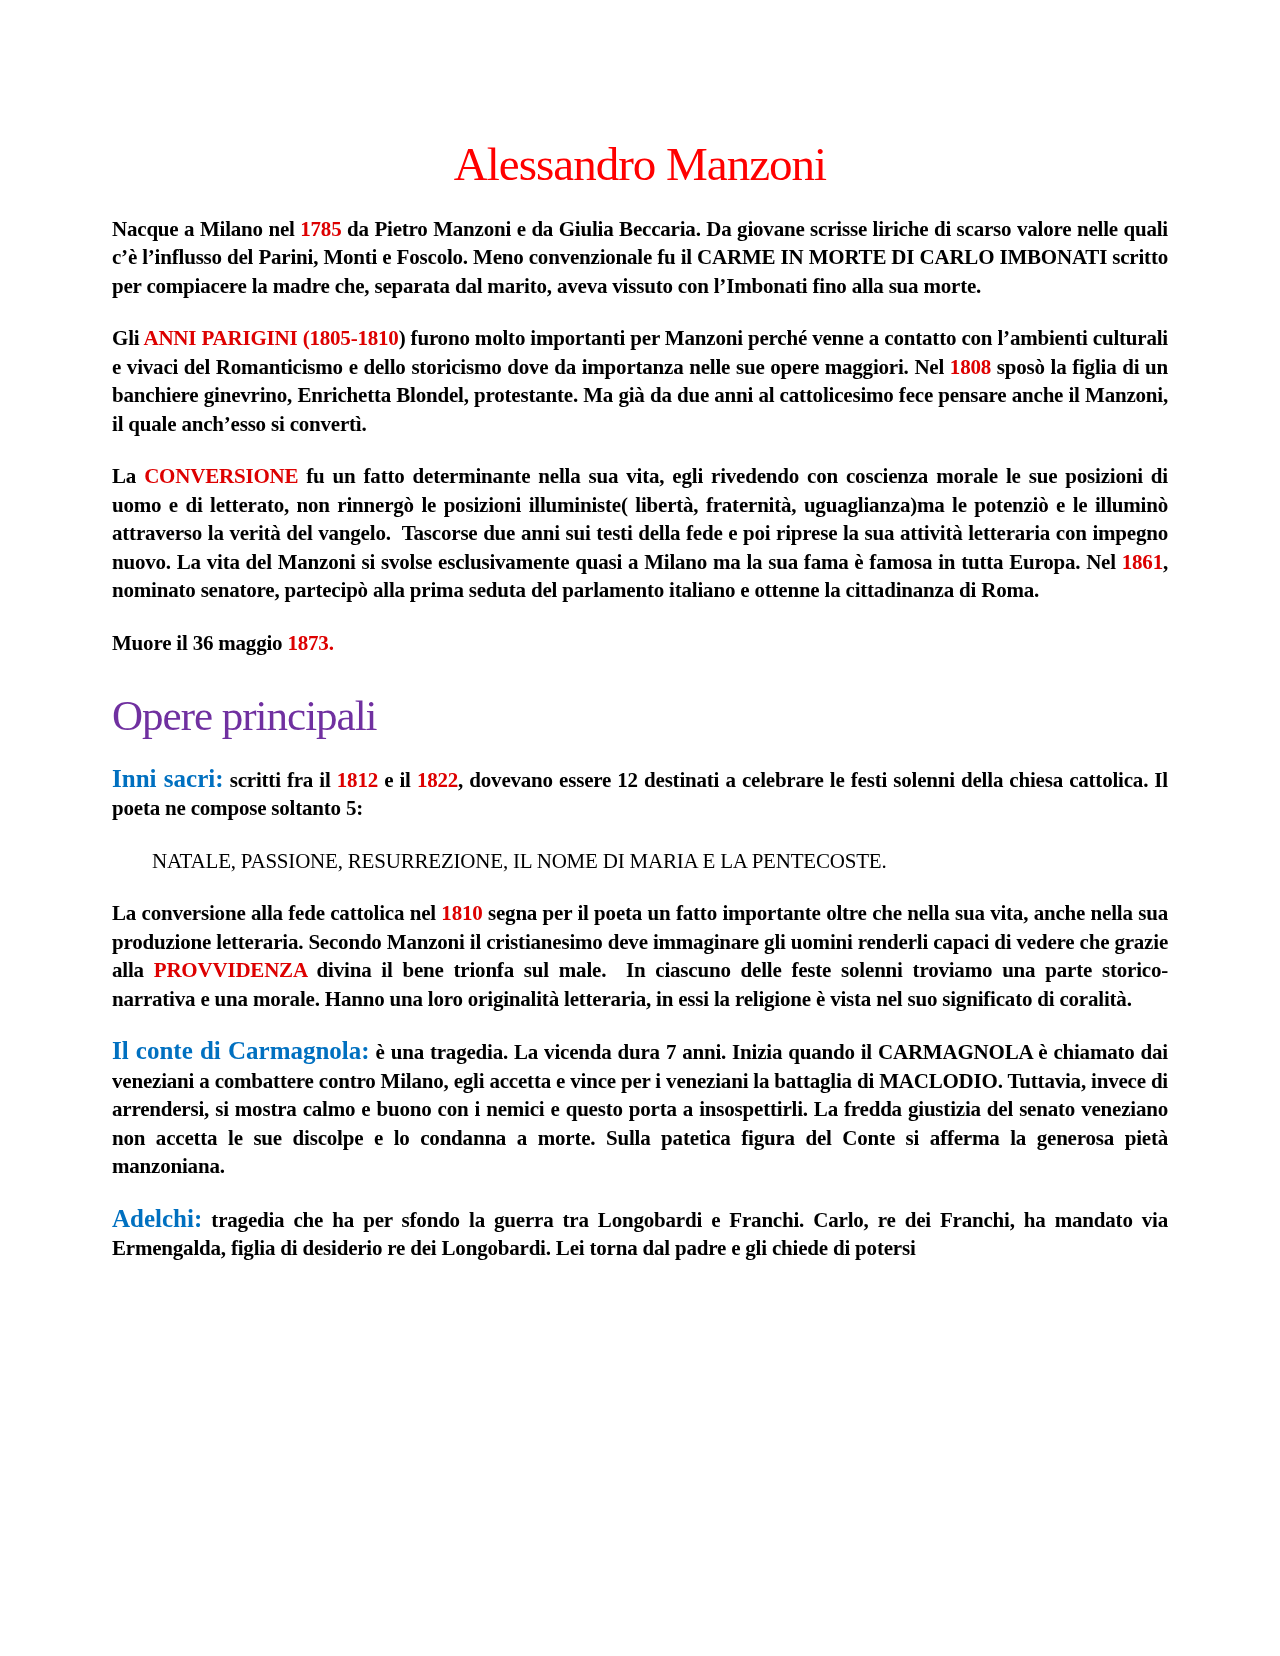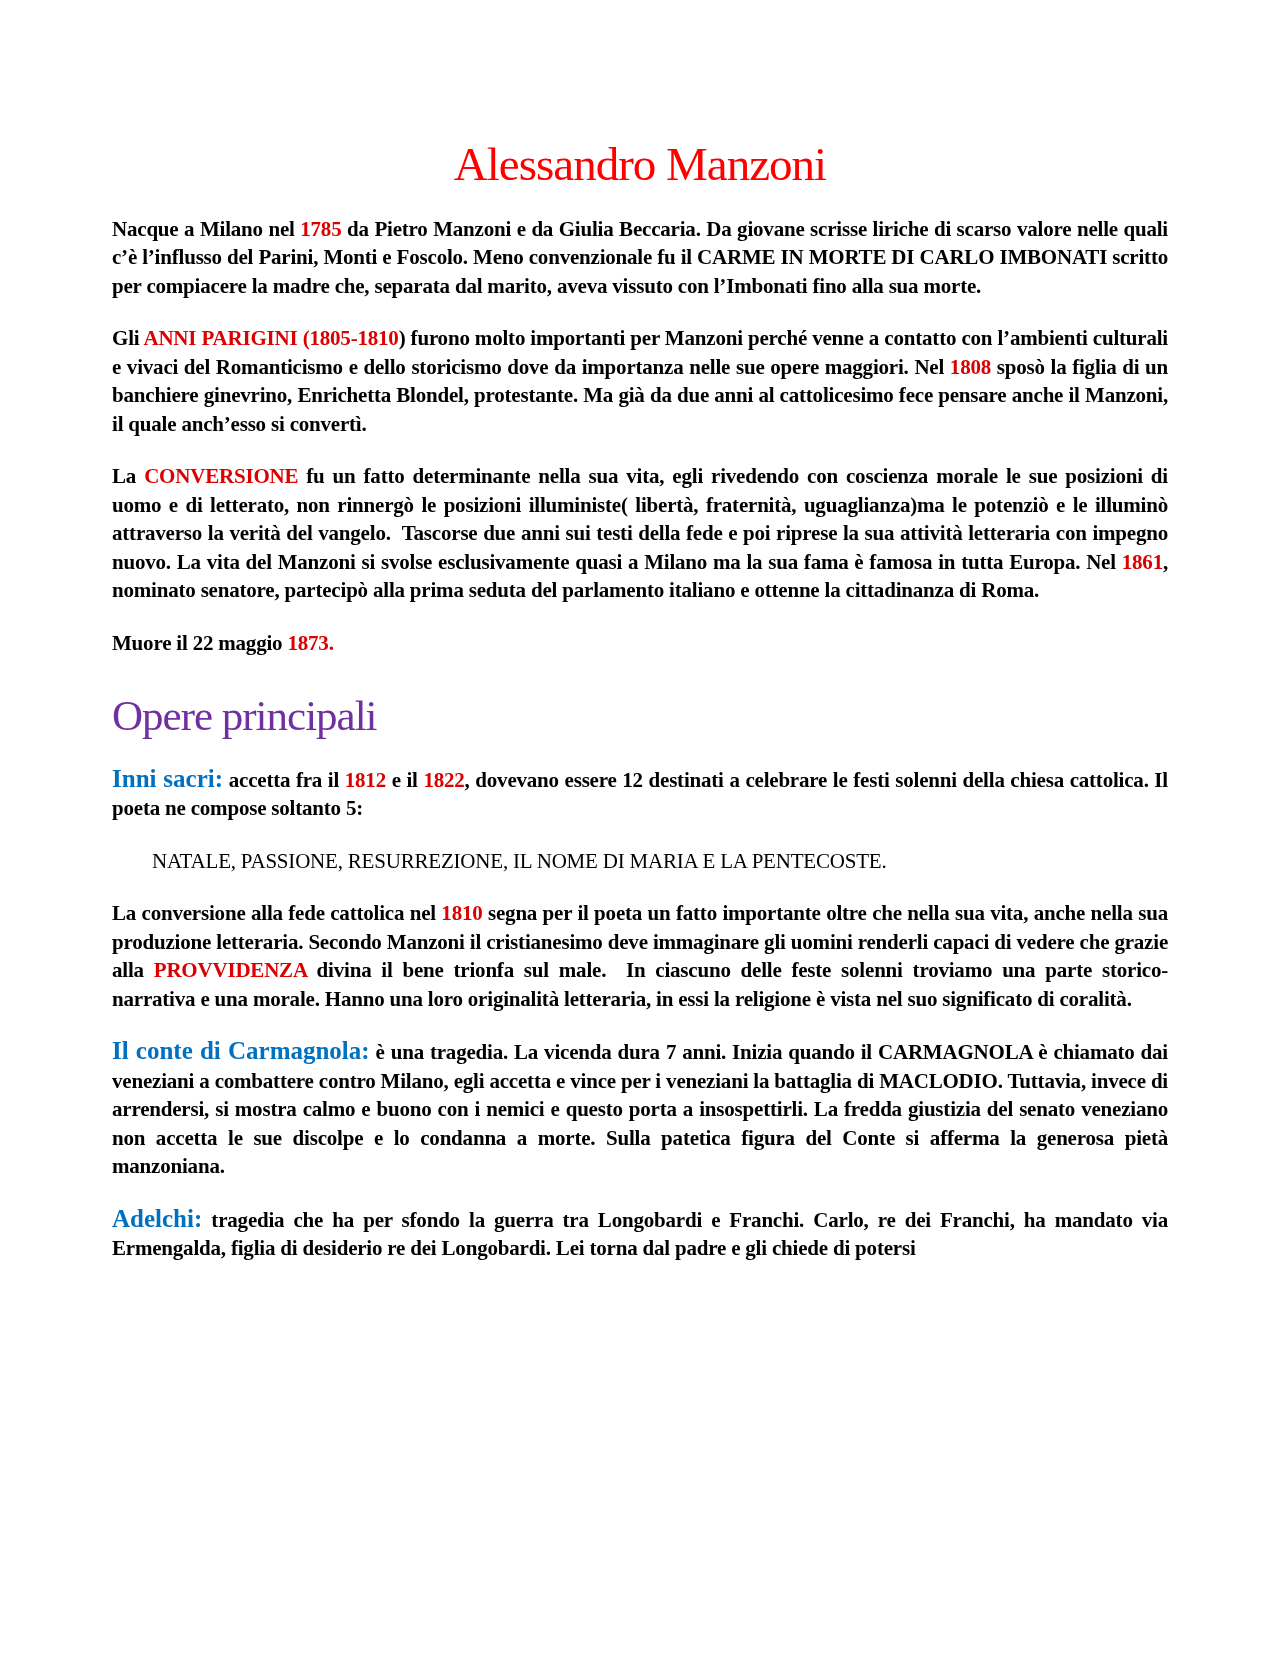--- a/index.html
+++ b/index.html
@@ -48,21 +48,21 @@
 </style>
 </head>
 <body>
 
 <div class="page">
   <h1 class="doc-title">Alessandro Manzoni</h1>
   <div id="doc-body">
       <p class="para"><span class="run">Nacque a Milano nel </span><span class="run-red">1785</span><span class="run"> da Pietro Manzoni e da Giulia Beccaria. Da giovane scrisse liriche di scarso valore nelle quali c’è l’influsso del Parini, Monti e Foscolo. Meno convenzionale fu il CARME IN MORTE DI CARLO IMBONATI scritto per compiacere la madre che, separata dal marito, aveva vissuto con l’Imbonati fino alla sua morte.</span></p>
       <p class="para"><span class="run">Gli </span><span class="run-red">ANNI PARIGINI (1805-1810</span><span class="run">) furono molto importanti per Manzoni perché venne a contatto con l’ambienti culturali e vivaci del Romanticismo e dello storicismo dove da importanza nelle sue opere maggiori. Nel </span><span class="run-red">1808</span><span class="run"> sposò la figlia di un banchiere ginevrino, Enrichetta Blondel, protestante. Ma già da due anni al cattolicesimo fece pensare anche il Manzoni, il quale anch’esso si convertì.</span></p>
       <p class="para"><span class="run">La </span><span class="run-red">CONVERSIONE</span><span class="run"> fu un fatto determinante nella sua vita, egli rivedendo con coscienza morale le sue posizioni di uomo e di letterato, non rinnergò le posizioni illuministe( libertà, fraternità, uguaglianza)ma le potenziò e le illuminò attraverso la verità del vangelo.&nbsp; Tascorse due anni sui testi della fede e poi riprese la sua attività letteraria con impegno nuovo. La vita del Manzoni si svolse esclusivamente quasi a Milano ma la sua fama è famosa in tutta Europa. Nel </span><span class="run-red">1861</span><span class="run">, nominato senatore, partecipò alla prima seduta del parlamento italiano e ottenne la cittadinanza di Roma.</span></p>
-      <p class="para single"><span class="run">Muore il 22 maggio </span><span class="run-red">1873.</span></p>
+      <p class="para single"><span class="run">Muore il 36 maggio </span><span class="run-red">1873.</span></p>
       <h2 class="section-heading">Opere principali</h2>
-      <p class="para"><span class="run-blue-lead">Inni sacri:</span><span class="run"> accetta fra il </span><span class="run-red">1812</span><span class="run"> e il </span><span class="run-red">1822</span><span class="run">, dovevano essere 12 destinati a celebrare le festi solenni della chiesa cattolica. Il poeta ne compose soltanto 5:</span></p>
+      <p class="para"><span class="run-blue-lead">Inni sacri:</span><span class="run"> scritti fra il </span><span class="run-red">1812</span><span class="run"> e il </span><span class="run-red">1822</span><span class="run">, dovevano essere 12 destinati a celebrare le festi solenni della chiesa cattolica. Il poeta ne compose soltanto 5:</span></p>
       <p class="para normal single"><span class="run">NATALE, PASSIONE, RESURREZIONE, IL NOME DI MARIA E LA PENTECOSTE.</span></p>
       <p class="para"><span class="run">La conversione alla fede cattolica nel </span><span class="run-red">1810</span><span class="run"> segna per il poeta un fatto importante oltre che nella sua vita, anche nella sua produzione letteraria. Secondo Manzoni il cristianesimo deve immaginare gli uomini renderli capaci di vedere che grazie alla </span><span class="run-red">PROVVIDENZA</span><span class="run"> divina il bene trionfa sul male.&nbsp; In ciascuno delle feste solenni troviamo una parte storico-narrativa e una morale. Hanno una loro originalità letteraria, in essi la religione è vista nel suo significato di coralità.</span></p>
       <p class="para"><span class="run-blue-lead">Il conte di Carmagnola:</span><span class="run"> è una tragedia. La vicenda dura 7 anni. Inizia quando il CARMAGNOLA è chiamato dai veneziani a combattere contro Milano, egli accetta e vince per i veneziani la battaglia di MACLODIO. Tuttavia, invece di arrendersi, si mostra calmo e buono con i nemici e questo porta a insospettirli. La fredda giustizia del senato veneziano non accetta le sue discolpe e lo condanna a morte. Sulla patetica figura del Conte si afferma la generosa pietà manzoniana.</span></p>
       <p class="para"><span class="run-blue-lead">Adelchi:</span><span class="run"> tragedia che ha per sfondo la guerra tra Longobardi e Franchi. Carlo, re dei Franchi, ha mandato via Ermengalda, figlia di desiderio re dei Longobardi. Lei torna dal padre e gli chiede di potersi</span></p>
     </div>
 </div>
 
 </body></html>

